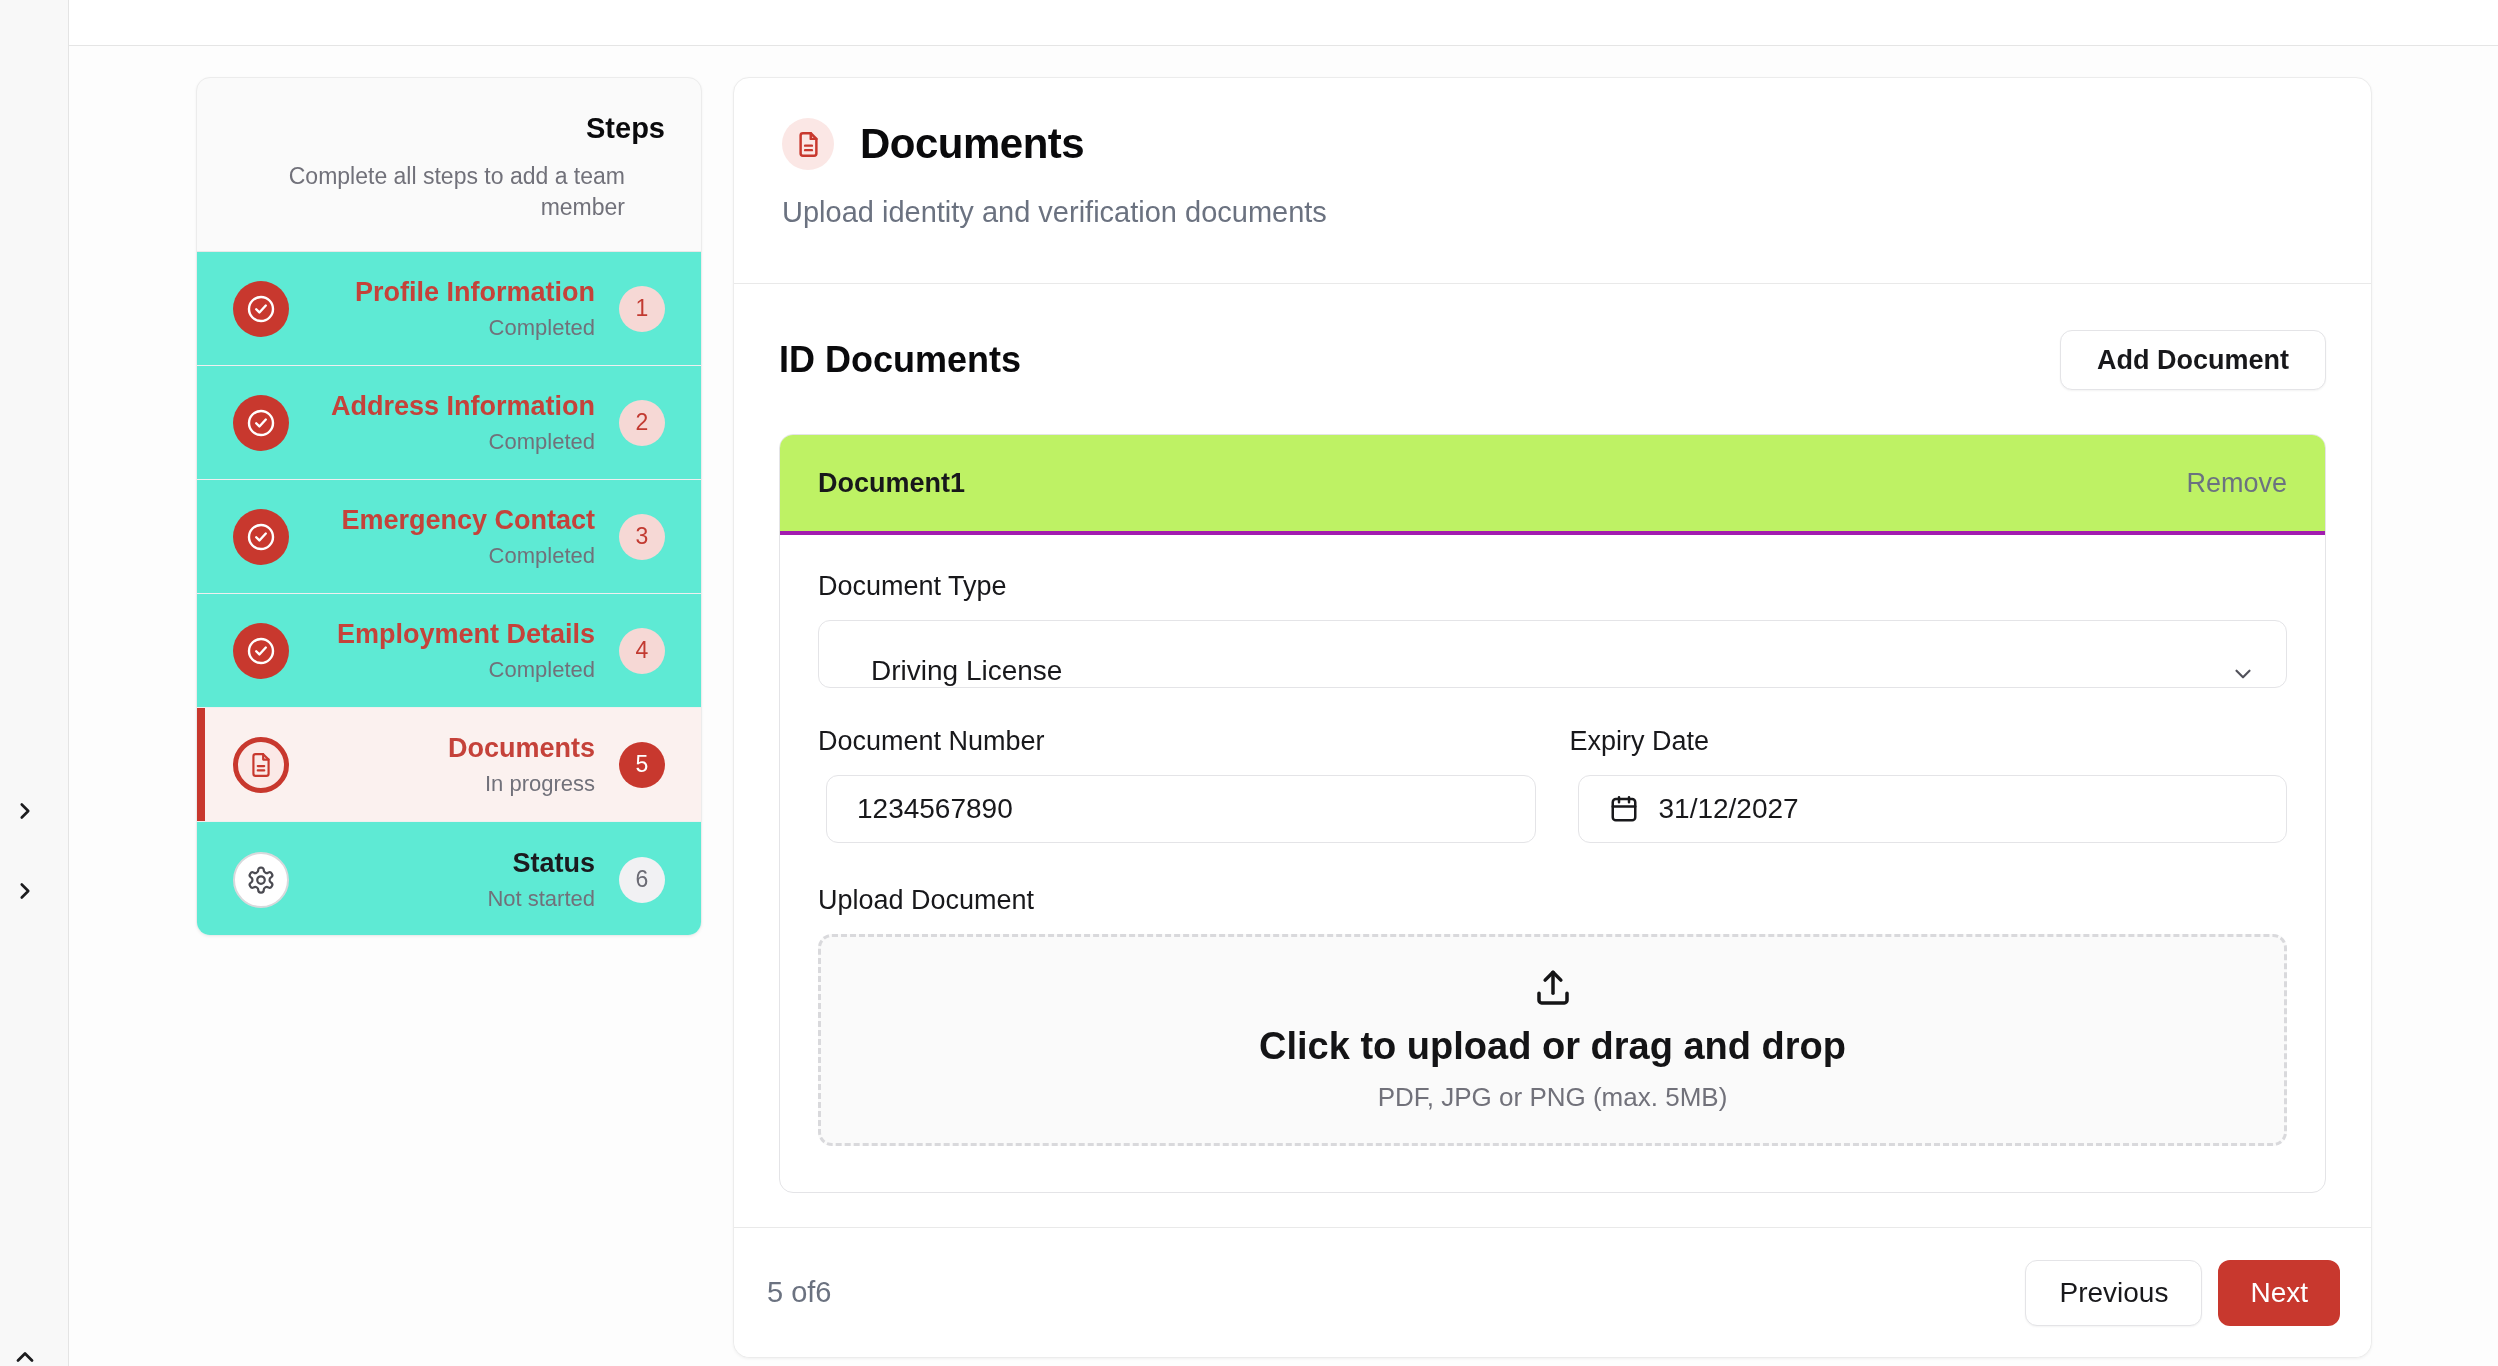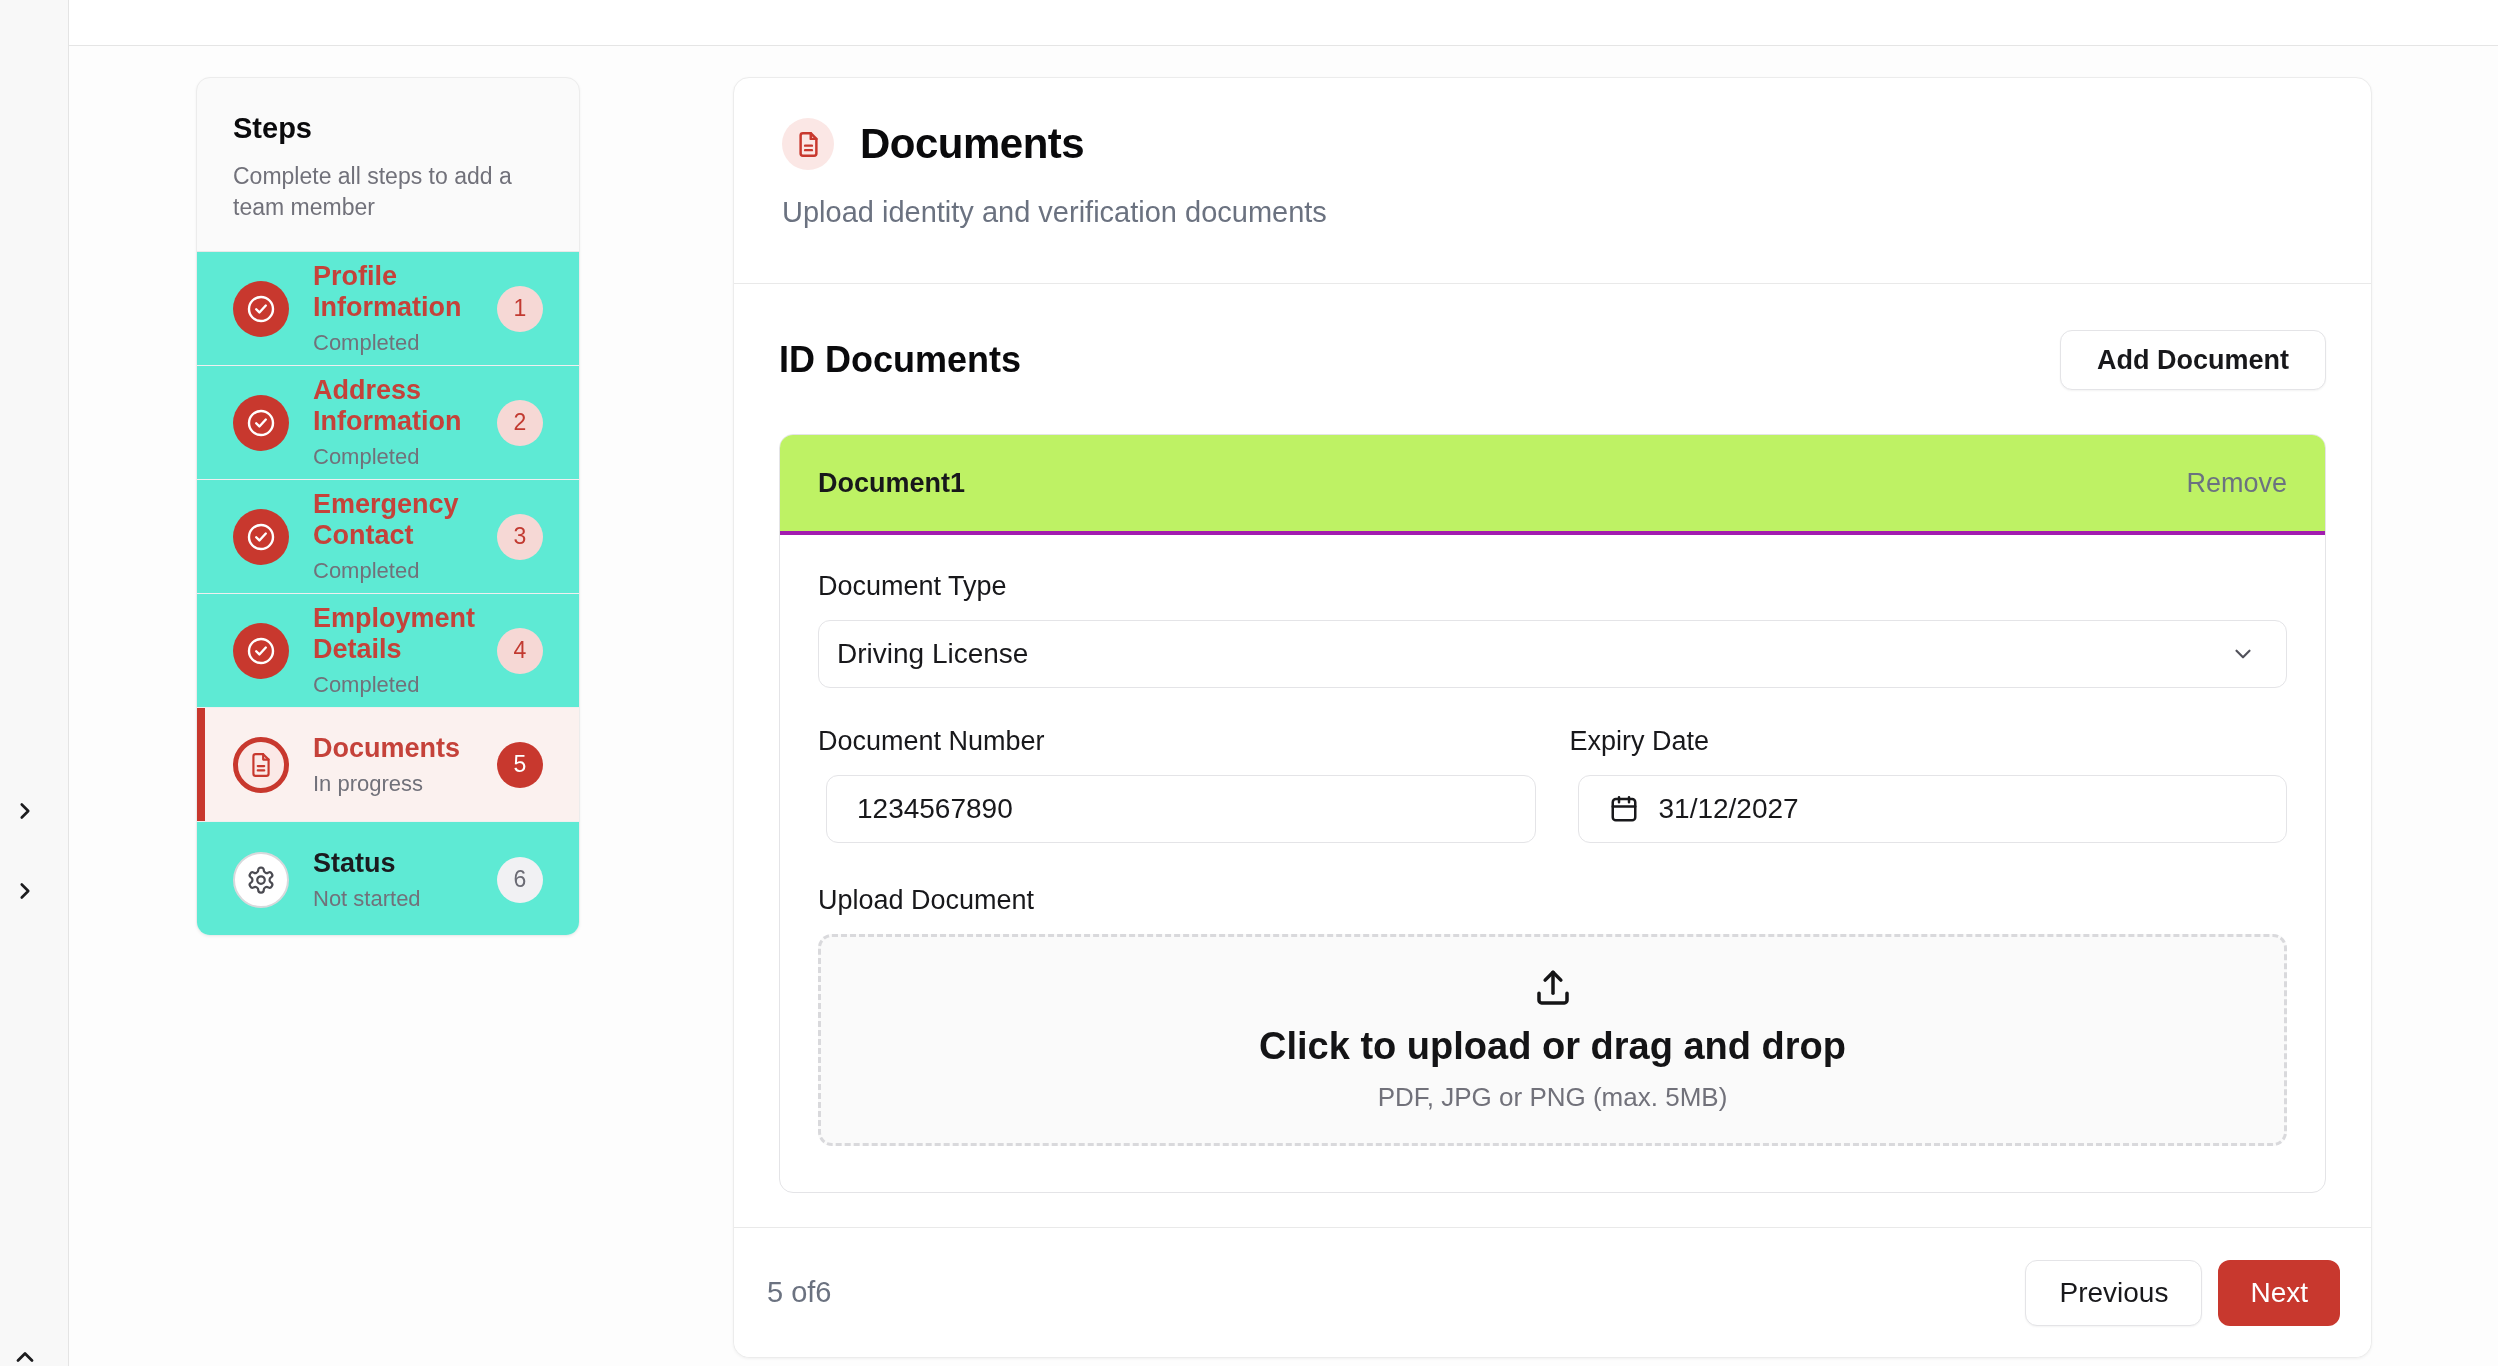--- a/index.html
+++ b/index.html
@@ -14,23 +14,23 @@
   .rail { position:absolute; left:0; top:0; width:69px; height:1366px;
     background:#f8f8f8; border-right:1px solid #e4e4e4; z-index:5; }
   .rail-btn { position:absolute; left:10px; width:30px; height:30px; background:none; border:none;
     color:#1c1c1e; cursor:pointer; display:flex; align-items:center; justify-content:center; }
 
   
   .topbar { position:absolute; left:69px; top:0; right:0; height:46px;
     background:#ffffff; border-bottom:1px solid #e5e5e5; }
 
   
-  .steps-panel { position:absolute; left:196px; top:77px; width:384px; height:859px;
+  .steps-panel { position:absolute; left:196px; top:77px; width:506px; height:859px;
     background:#fafafa; border:1px solid #ececec; border-radius:14px;
-    box-shadow:0 1px 3px rgba(0,0,0,.05); overflow:hidden; }
+    box-shadow:0 1px 3px rgba(0,0,0,.05); overflow:hidden;text-align:right; }
   .steps-header { padding:34px 36px 28px; }
   .steps-title { font-size:29px; font-weight:700; color:#0a0a0c; }
   .steps-subtitle { margin-top:16px; font-size:23px; line-height:31px; color:#71717a; max-width:392px; }
   .steps-list { border-top:1px solid #e8e8e8; background:#fff; }
   .step-item { position:relative; display:flex; align-items:center; gap:24px;
     height:114px; padding:0 36px; background:#5eead4; border-bottom:1px solid #efefef; cursor:pointer; }
   .step-item:last-child { border-bottom:none; height:115px; }
   .step-item.active { background:#fbf1ef; }
   .step-item.active::before { content:""; position:absolute; left:0; top:0; bottom:0; width:8px; background:#c8382e; }
   .step-icon { flex:none; width:56px; height:56px; border-radius:50%;
@@ -70,21 +70,21 @@
 
   .doc-card { border:1px solid #e4e4e7; border-radius:14px; overflow:hidden; background:#fff; }
   .doc-card-header { height:100px; padding:0 38px; background:#bef264; border-bottom:4px solid #a21caf;
     display:flex; align-items:center; justify-content:space-between; }
   .doc-card-title { font-size:27px; font-weight:600; color:#18181b; }
   .doc-remove { font-size:27px; color:#6b7280; background:none; border:none; cursor:pointer; font-family:inherit; }
   .doc-card-body { padding:36px 38px 46px; }
   .field-label { display:block; font-size:27px; font-weight:500; color:#18181b; margin-bottom:18px; }
   .select, .input { height:68px; border:1px solid #e4e4e7; border-radius:12px; background:#fff;
     display:flex; align-items:center; font-size:28px; color:#18181b; }
-  .select { justify-content:space-between; padding:0 30px 0 18px; cursor:pointer; }
+  .select { justify-content:space-between; padding:0 30px 0 52px; cursor:pointer;align-items:flex-end; }
   .select .chev { color:#52525b; }
   .field-row { display:grid; grid-template-columns:1fr 1fr; gap:34px; margin-top:38px; }
   .input { padding:0 30px; gap:20px;margin-left:8px; }
   .upload-block { margin-top:42px; }
   .dropzone { margin-top:2px; height:212px; background:#fafafa;
     border:3px dashed #d9d9dc; border-radius:14px; cursor:pointer;
     display:flex; flex-direction:column; align-items:center; justify-content:center; }
   .dz-icon { color:#141416; }
   .dz-cta { margin-top:16px; font-size:38px; font-weight:600; color:#141416; }
   .dz-hint { margin-top:14px; font-size:26px; color:#71717a; }

